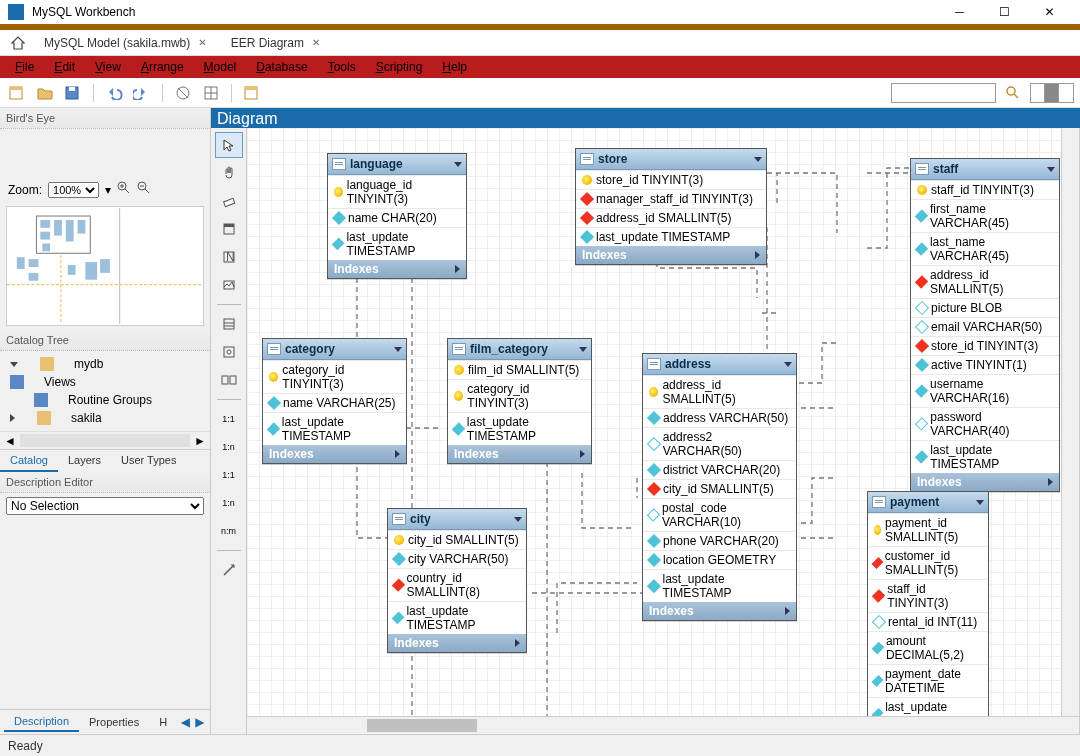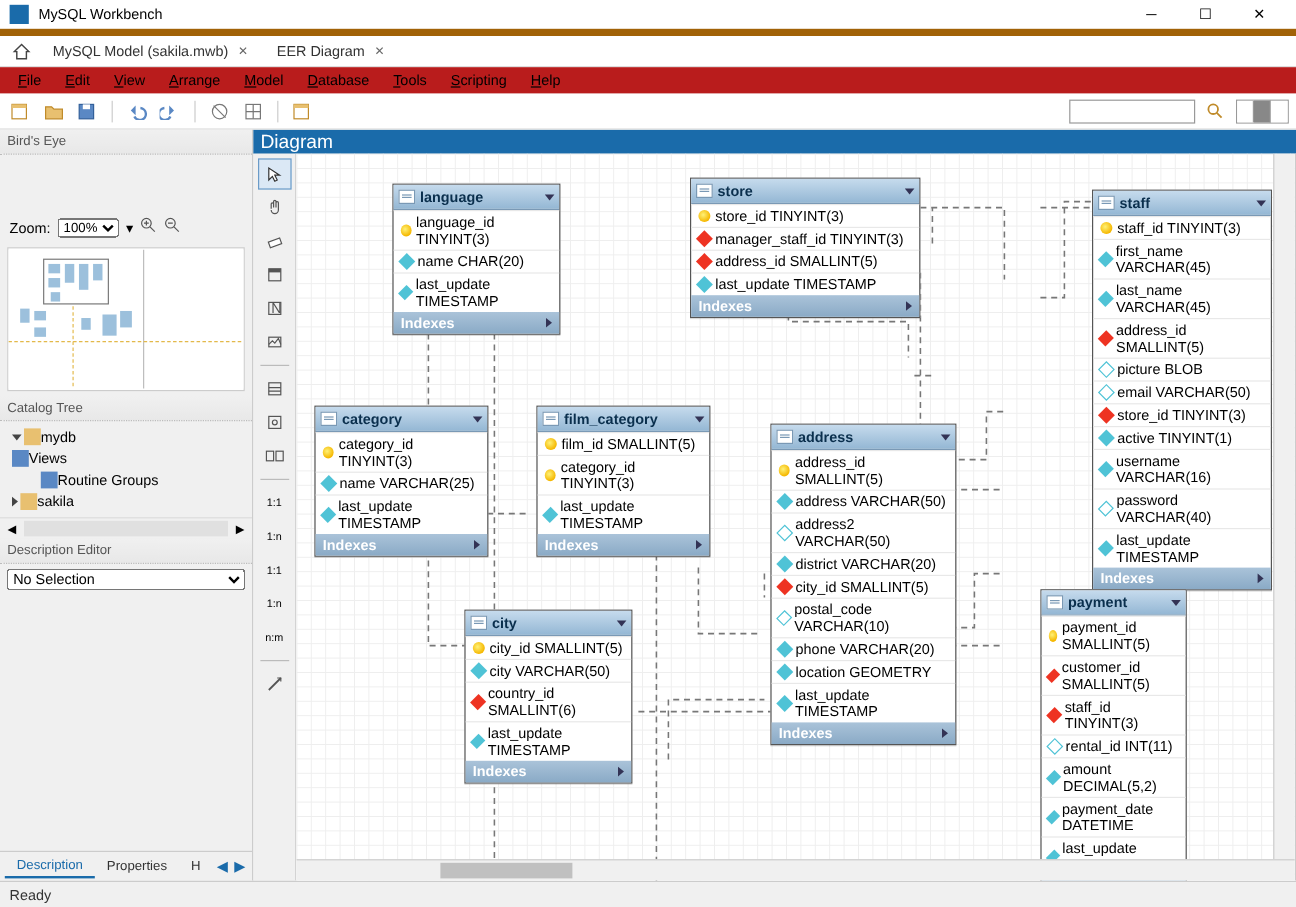--- a/index.html
+++ b/index.html
@@ -26,21 +26,21 @@
 .searchbox { width: 105px; height: 20px; border: 1px solid #999; background: #fff; }
 .tbswatch { width: 14px; height: 18px; border: 1px solid #999; }
 
 .mainrow { flex: 1; display: flex; overflow: hidden; }
 
 .leftpanel { width: 211px; background: #f0f0f0; display: flex; flex-direction: column; border-right: 1px solid #ccc; }
 .panel-hdr { font-size: 11px; color: #555; padding: 4px 6px; background: linear-gradient(#f0f0f0,#e8e8e8); border-bottom: 1px dotted #bbb; }
 .zoomrow { display: flex; align-items: center; gap: 6px; padding: 4px 8px; margin-top: 48px; }
 .zoomrow select { font-size: 11px; }
 .birdseye-view { height: 120px; margin: 4px 6px; border: 1px solid #ccc; background: #fff; position: relative; }
-.catrow { padding: 2px 6px 2px 10px; display: flex; align-items: center; gap: 0; }
+.catrow { padding: 2px 6px 2px 10px; display: flex; align-items: center; gap: 20px; }
 .cat-icon { width: 14px; height: 14px; display: inline-block; }
 .tri { display: inline-block; width: 0; height: 0; border-left: 4px solid transparent; border-right: 4px solid transparent; border-top: 5px solid #444; margin-right: 2px; }
 .tri.right { border-top: 4px solid transparent; border-bottom: 4px solid transparent; border-left: 5px solid #444; border-right: none; }
 .scrollpad { height: 18px; display: flex; align-items: center; position: relative; border-top: 1px solid #ddd; padding: 0 4px; }
 .scrollpad::after { content:""; position:absolute; left:20px; right:20px; top:2px; bottom:2px; background:#e0e0e0; }
 .sub-tabs { display: flex; background: #f0f0f0; border-top: 1px solid #ccc; }
 .sub-tabs .stab { padding: 4px 10px; font-size: 11px; color: #333; }
 .sub-tabs .stab.active { color: #1a6baa; border-bottom: 2px solid #1a6baa; }
 .desc-sel { margin: 4px 6px; }
 .desc-sel select { width: 100%; }
@@ -247,20 +247,25 @@
       <div class="catrow">
           <span class="tri right"></span>
           <span class="cat-icon" style="background:#e8c070;"></span>
           <span>sakila</span>
         </div>
     </div>
     <div class="scrollpad">
         <span>◄</span>
         <span style="margin-left:auto;">►</span>
       </div>
+    <div class="sub-tabs">
+      <div class="stab active">Catalog</div>
+      <div class="stab">Layers</div>
+      <div class="stab">User Types</div>
+    </div>
     <div class="panel-hdr">Description Editor</div>
     <div class="desc-sel"><select><option>No Selection</option></select></div>
     <div style="flex:1;"></div>
     <div class="bottom-tabs">
       <div class="btab active">Description</div>
       <div class="btab">Properties</div>
       <div class="btab">H</div>
       <div class="arrowbtn">◀</div>
       <div class="arrowbtn">▶</div>
     </div>
@@ -576,21 +581,21 @@
               <div class="col">
                 <span class="key-icon pk"></span>
                 <span>city_id SMALLINT(5)</span>
               </div>
               <div class="col">
                 <span class="key-icon col-blue"></span>
                 <span>city VARCHAR(50)</span>
               </div>
               <div class="col">
                 <span class="key-icon fk-red"></span>
-                <span>country_id SMALLINT(6)</span>
+                <span>country_id SMALLINT(8)</span>
               </div>
               <div class="col">
                 <span class="key-icon col-blue"></span>
                 <span>last_update TIMESTAMP</span>
               </div>
               <div class="idx">
                 <span>Indexes</span>
                 <span class="tri3"></span>
               </div>
             </div>

